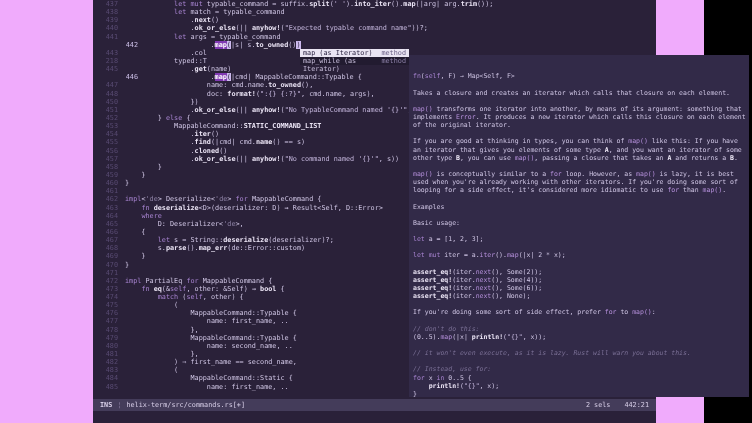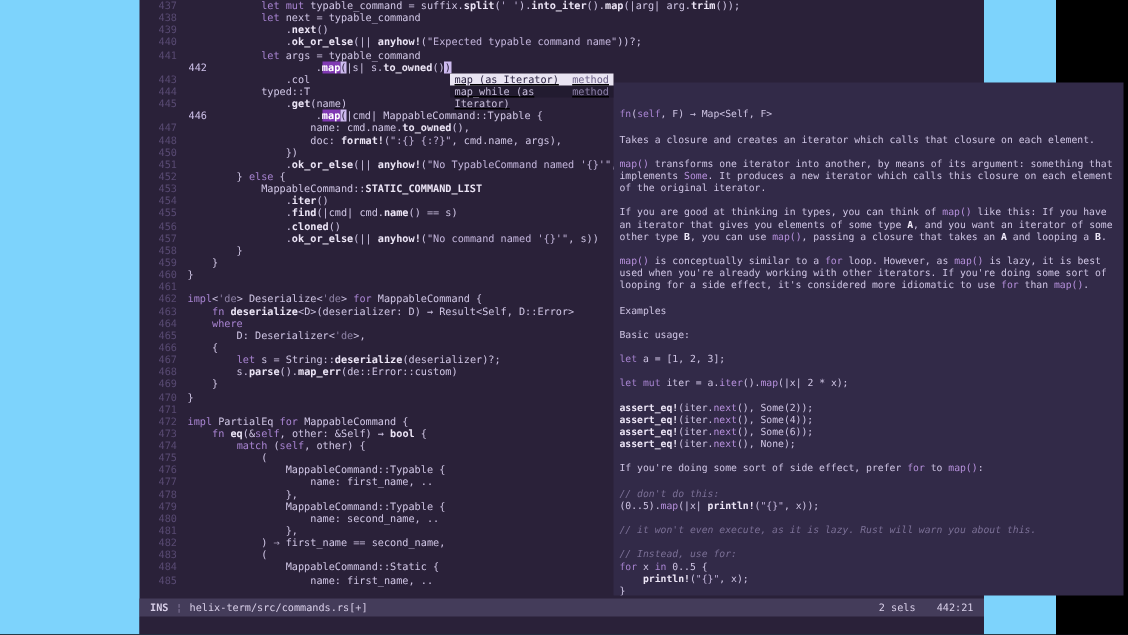--- a/index.html
+++ b/index.html
@@ -1,38 +1,38 @@
 <!DOCTYPE html>
 <html style="--bg: #2a2139; --fg: #cfc5e4; --gut: #584a72; --gutact: #cdc0e8; --kw: #a884d1; --fnc: #ece5f6; --str: #c2b4da; --dim: #8d81a5; --com: #7b7096; --code: #b791dd; --selbg: #8039b3; --curbg: #cdbaef; --curfg: #221a33; --popbg: #221b30; --popfg: #c6bcd9; --popselbg: #e9e4f2; --popselfg: #2a2240; --kind: #8d81a8; --kindsel: #6a5f85; --docbg: #322a48; --docfg: #cdc3e0; --sb: #443c5a; --sbfg: #d8cfe8;"><head>
 <meta charset="utf-8">
 <style>
   * { margin:0; padding:0; box-sizing:border-box; }
   html,body { background:#000; width:752px; height:423px; overflow:hidden; }
-  .screen { position:relative; width:704px; height:423px; background:#7dd3fc;
+  .screen { position:relative; width:704px; height:423px; background:#f0abfc;
             font-family:"DejaVu Sans Mono", monospace; }
   .term { position:absolute; left:93px; top:0; width:563px; height:423px; background:var(--bg); }
   .code { position:absolute; left:0; top:0; width:563px; height:399px; overflow:hidden;
           font-size:6.8px; line-height:8.15px; z-index:1; }
   .row { display:flex; height:8.15px; white-space:pre; }
   .gut { flex:0 0 32px; width:32px; text-align:right; padding-right:7px; color:var(--gut); }
   .gut.act { color:var(--gutact);margin-left:20px; }
   .src { white-space:pre; color:var(--fg); }
   .tk-t { color:var(--fg); }
   .tk-k { color:var(--kw); }
   .tk-f { color:var(--fnc); font-weight:bold; }
   .tk-s { color:var(--str); }
   .tk-d { color:var(--dim); }
   .tk-c { color:var(--com); font-style:italic; }
   .tk-v { color:var(--code); }
   .tk-b { color:#f2ecfb; font-weight:bold; }
   .tk-sel { background:var(--selbg); color:#ffffff; font-weight:bold; }
   .tk-cur { background:var(--curbg); color:var(--curfg); }
   .tk-mat { background:var(--curbg); color:var(--curfg); }
   .popup { position:absolute; left:207px; top:48.9px; width:109px; z-index:3;
-           background:var(--popbg); font-size:6.8px; line-height:8.15px;text-decoration:underline; }
+           background:var(--popbg); font-size:6.8px; line-height:8.15px; }
   .popup .item { display:flex; justify-content:space-between; height:8.15px;
                  padding:0 3px; color:var(--popfg); }
   .popup .item.selected { background:var(--popselbg); color:var(--popselfg); }
   .popup .kind { color:var(--kind); }
   .popup .item.selected .kind { color:var(--kindsel); }
   .doc { position:absolute; left:316px; top:55.3px; width:340px; height:342px; z-index:2;
          background:var(--docbg); color:var(--docfg); font-size:6.5px; line-height:8.15px;
          padding:17px 4px; overflow:hidden; }
   .doc .dline { white-space:pre; height:8.15px; }
   .status { position:absolute; left:0; top:399.4px; width:563px; height:11.8px; z-index:4;
@@ -45,27 +45,27 @@
   .cmdline { position:absolute; left:0; top:411.2px; width:563px; height:11.8px; background:var(--bg); }
 </style>
 </head>
 <body>
 
 <div class="screen">
   <div class="term">
 
     <div class="code">
         <div class="row"><span class="gut">437</span><span class="src"><span class="tk-t">            </span><span class="tk-k">let mut</span><span class="tk-t"> typable_command = suffix.</span><span class="tk-f">split</span><span class="tk-t">(</span><span class="tk-s">' '</span><span class="tk-t">).</span><span class="tk-f">into_iter</span><span class="tk-t">().</span><span class="tk-f">map</span><span class="tk-t">(|arg| arg.</span><span class="tk-f">trim</span><span class="tk-t">());</span></span></div>
-        <div class="row"><span class="gut">438</span><span class="src"><span class="tk-t">            </span><span class="tk-k">let</span><span class="tk-t"> next = typable_command</span></span></div>
+        <div class="row"><span class="gut">438</span><span class="src"><span class="tk-t">            </span><span class="tk-k">let</span><span class="tk-t"> match = typable_command</span></span></div>
         <div class="row"><span class="gut">439</span><span class="src"><span class="tk-t">                .</span><span class="tk-f">next</span><span class="tk-t">()</span></span></div>
         <div class="row"><span class="gut">440</span><span class="src"><span class="tk-t">                .</span><span class="tk-f">ok_or_else</span><span class="tk-t">(|| </span><span class="tk-f">anyhow!</span><span class="tk-t">(</span><span class="tk-s">"Expected typable command name"</span><span class="tk-t">))?;</span></span></div>
         <div class="row"><span class="gut">441</span><span class="src"><span class="tk-t">            </span><span class="tk-k">let</span><span class="tk-t"> args = typable_command</span></span></div>
         <div class="row"><span class="gut act">442</span><span class="src"><span class="tk-t">                .</span><span class="tk-sel">map</span><span class="tk-cur">(</span><span class="tk-t">|s| s.</span><span class="tk-f">to_owned</span><span class="tk-t">()</span><span class="tk-mat">)</span></span></div>
         <div class="row"><span class="gut">443</span><span class="src"><span class="tk-t">                .col</span></span></div>
-        <div class="row"><span class="gut">444</span><span class="src"><span class="tk-t">            typed::T</span></span></div>
+        <div class="row"><span class="gut">218</span><span class="src"><span class="tk-t">            typed::T</span></span></div>
         <div class="row"><span class="gut">445</span><span class="src"><span class="tk-t">                .</span><span class="tk-f">get</span><span class="tk-t">(name)</span></span></div>
         <div class="row"><span class="gut act">446</span><span class="src"><span class="tk-t">                .</span><span class="tk-sel">map</span><span class="tk-cur">(</span><span class="tk-t">|cmd| MappableCommand::Typable {</span></span></div>
         <div class="row"><span class="gut">447</span><span class="src"><span class="tk-t">                    name: cmd.name.</span><span class="tk-f">to_owned</span><span class="tk-t">(),</span></span></div>
         <div class="row"><span class="gut">448</span><span class="src"><span class="tk-t">                    doc: </span><span class="tk-f">format!</span><span class="tk-t">(</span><span class="tk-s">":{} {:?}"</span><span class="tk-t">, cmd.name, args),</span></span></div>
         <div class="row"><span class="gut">450</span><span class="src"><span class="tk-t">                })</span></span></div>
         <div class="row"><span class="gut">451</span><span class="src"><span class="tk-t">                .</span><span class="tk-f">ok_or_else</span><span class="tk-t">(|| </span><span class="tk-f">anyhow!</span><span class="tk-t">(</span><span class="tk-s">"No TypableCommand named '{}'"</span><span class="tk-t">, s))</span></span></div>
         <div class="row"><span class="gut">452</span><span class="src"><span class="tk-t">        } </span><span class="tk-k">else</span><span class="tk-t"> {</span></span></div>
         <div class="row"><span class="gut">453</span><span class="src"><span class="tk-t">            MappableCommand::</span><span class="tk-f">STATIC_COMMAND_LIST</span></span></div>
         <div class="row"><span class="gut">454</span><span class="src"><span class="tk-t">                .</span><span class="tk-f">iter</span><span class="tk-t">()</span></span></div>
         <div class="row"><span class="gut">455</span><span class="src"><span class="tk-t">                .</span><span class="tk-f">find</span><span class="tk-t">(|cmd| cmd.</span><span class="tk-f">name</span><span class="tk-t">() == s)</span></span></div>
@@ -111,26 +111,26 @@
           <span class="kind">method</span>
         </div>
       </div>
 
     <div class="doc">
         <div class="dline"><span class="tk-k">fn</span><span class="tk-t">(</span><span class="tk-k">self</span><span class="tk-t">, F) → Map&lt;Self, F&gt;</span></div>
         <div class="dline"></div>
         <div class="dline"><span class="tk-t">Takes a closure and creates an iterator which calls that closure on each element.</span></div>
         <div class="dline"></div>
         <div class="dline"><span class="tk-v">map()</span><span class="tk-t"> transforms one iterator into another, by means of its argument: something that</span></div>
-        <div class="dline"><span class="tk-t">implements </span><span class="tk-v">Some</span><span class="tk-t">. It produces a new iterator which calls this closure on each element</span></div>
+        <div class="dline"><span class="tk-t">implements </span><span class="tk-v">Error</span><span class="tk-t">. It produces a new iterator which calls this closure on each element</span></div>
         <div class="dline"><span class="tk-t">of the original iterator.</span></div>
         <div class="dline"></div>
         <div class="dline"><span class="tk-t">If you are good at thinking in types, you can think of </span><span class="tk-v">map()</span><span class="tk-t"> like this: If you have</span></div>
         <div class="dline"><span class="tk-t">an iterator that gives you elements of some type </span><span class="tk-b">A</span><span class="tk-t">, and you want an iterator of some</span></div>
-        <div class="dline"><span class="tk-t">other type </span><span class="tk-b">B</span><span class="tk-t">, you can use </span><span class="tk-v">map()</span><span class="tk-t">, passing a closure that takes an </span><span class="tk-b">A</span><span class="tk-t"> and looping a </span><span class="tk-b">B</span><span class="tk-t">.</span></div>
+        <div class="dline"><span class="tk-t">other type </span><span class="tk-b">B</span><span class="tk-t">, you can use </span><span class="tk-v">map()</span><span class="tk-t">, passing a closure that takes an </span><span class="tk-b">A</span><span class="tk-t"> and returns a </span><span class="tk-b">B</span><span class="tk-t">.</span></div>
         <div class="dline"></div>
         <div class="dline"><span class="tk-v">map()</span><span class="tk-t"> is conceptually similar to a </span><span class="tk-v">for</span><span class="tk-t"> loop. However, as </span><span class="tk-v">map()</span><span class="tk-t"> is lazy, it is best</span></div>
         <div class="dline"><span class="tk-t">used when you're already working with other iterators. If you're doing some sort of</span></div>
         <div class="dline"><span class="tk-t">looping for a side effect, it's considered more idiomatic to use </span><span class="tk-v">for</span><span class="tk-t"> than </span><span class="tk-v">map()</span><span class="tk-t">.</span></div>
         <div class="dline"></div>
         <div class="dline"><span class="tk-t">Examples</span></div>
         <div class="dline"></div>
         <div class="dline"><span class="tk-t">Basic usage:</span></div>
         <div class="dline"></div>
         <div class="dline"><span class="tk-k">let</span><span class="tk-t"> a = [1, 2, 3];</span></div>

